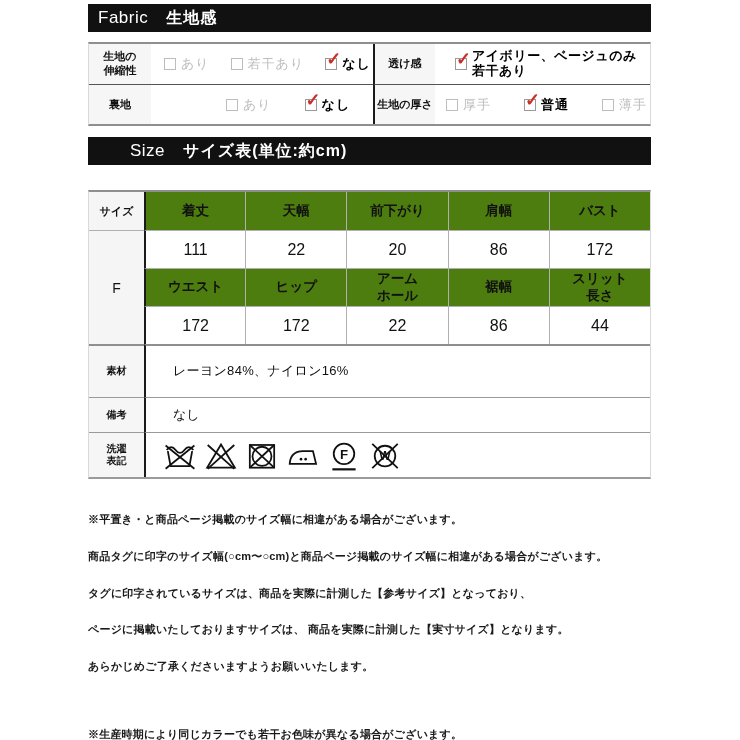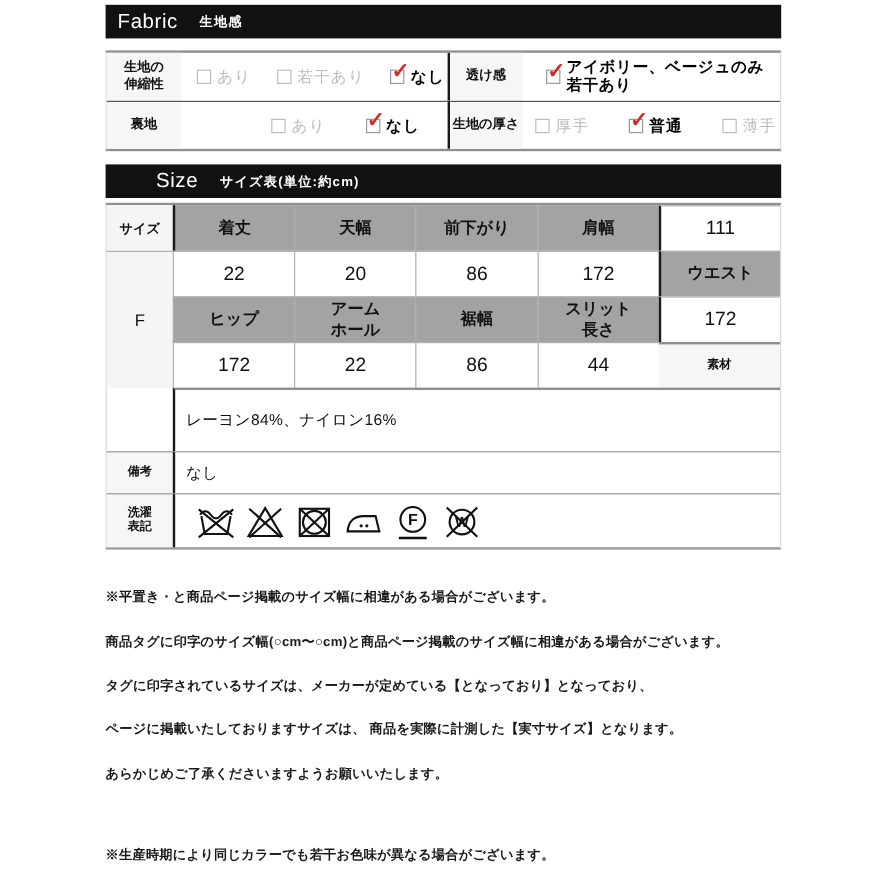--- a/index.html
+++ b/index.html
@@ -3,21 +3,21 @@
 <meta charset="utf-8">
 <style>
   * { margin:0; padding:0; box-sizing:border-box; }
   html,body { width:740px; background:#ffffff; font-family:"Liberation Sans", sans-serif; color:#111; }
   body { height:740px; overflow:hidden; }
   .wrap { width:563px; margin-left:88px; padding-top:4px; }
 
   
   .section-bar { background:#111111; color:#ffffff; height:28px; display:flex; align-items:center; padding-left:10px; }
   .section-bar .en { font-size:17px; letter-spacing:0.5px; }
-  .section-bar .jp { font-size:11px; font-weight:bold; margin-left:18px; letter-spacing:1px; }
+  .section-bar .jp { font-size:16px; font-weight:bold; margin-left:18px; letter-spacing:1px; }
 
   
   .fab-table { margin-top:10px; display:grid; grid-template-columns:62px 222px 62px 1fr;
                grid-template-rows:40px 40px;
                border-top:2px solid #8f8f8f; border-bottom:2px solid #8f8f8f;
                border-left:1px solid #d9d9d9; border-right:1px solid #d9d9d9; }
   .fab-label { background:#f6f6f6; display:flex; align-items:center; justify-content:center;
                font-size:11px; font-weight:bold; text-align:center; white-space:pre-line; line-height:1.25; }
   .fab-opts { display:flex; align-items:center; }
   .fab-row2 { border-top:1px solid #555; }
@@ -31,37 +31,37 @@
   .tick { position:absolute; top:-9px; left:0px; color:#c9302c; font-size:18px; font-weight:bold; line-height:1; }
   .opt .lbl.two-line { white-space:pre-line; line-height:1.15; letter-spacing:0.5px; }
 
   #opts-stretch { padding-left:13px; gap:21px; }
   #opts-lining  { padding-left:75px; gap:33px; }
   #opts-sheer   { padding-left:20px; }
   #opts-thick   { padding-left:11px; gap:33px; }
 
   
   .size-bar { margin-top:11px;padding-left:42px; }
-  .size-table { margin-top:4px; display:grid;
+  .size-table { margin-top:25px; display:grid;
                 grid-template-columns:55px repeat(5,1fr);
                 grid-template-rows:38px 38px 38px 38px 53px 35px 45px;
                 border-top:2px solid #8f8f8f; border-bottom:2px solid #9a9a9a;
                 border-left:1px solid #d9d9d9; border-right:1px solid #d9d9d9; }
   .st-cell { display:flex; align-items:center; justify-content:center; }
-  .st-head { background:#a3a3a3; font-weight:bold; font-size:13.5px; white-space:pre-line; text-align:center; line-height:1.2; }
+  .st-head { background:#4d7c0f; font-weight:bold; font-size:13.5px; white-space:pre-line; text-align:center; line-height:1.2; }
   .st-val  { font-size:16px; }
   .st-corner { background:#f5f5f5; font-weight:bold; font-size:11px; }
   .st-sizecol { grid-column:1; grid-row:2 / span 3; background:#f5f5f5; font-size:14px; border-top:1px solid #b0b0b0; }
   .bl-thick { border-left:2px solid #1a1a1a; }
   .bl-thin  { border-left:1px solid #b0b0b0; }
   .bt-thin  { border-top:1px solid #b0b0b0; }
   .bt-sect  { border-top:2px solid #8f8f8f; }
   .bt-gray  { border-top:1px solid #9a9a9a; }
   .st-rowlabel { background:#f6f6f6; font-size:10px; font-weight:bold; text-align:center; white-space:pre-line; line-height:1.25; }
-  .st-span { grid-column:2 / -1; justify-content:flex-start; padding-left:9px; }
+  .st-span { grid-column:2 / -1; justify-content:flex-start; padding-left:27px; }
   .material-lines { font-size:13px; line-height:1.55; letter-spacing:0.3px; }
   .remark-val { font-size:13px; }
 
   
   .care-row { gap:7px; padding-left:17px; }
   .care-row svg { display:block; }
 
   
   .notes { margin-top:9px; font-size:11px; font-weight:600; color:#1a1a1a; line-height:1.12; letter-spacing:0.2px; }
   .notes .block { margin-bottom:6px; }
@@ -147,20 +147,21 @@
     <span class="jp">サイズ表(単位:約cm)</span>
   </div>
 
   <div class="size-table">
 
     <div class="st-cell st-corner">サイズ</div>
     <div class="st-cell st-head bl-thick">着丈</div>
     <div class="st-cell st-head bl-thin">天幅</div>
     <div class="st-cell st-head bl-thin">前下がり</div>
     <div class="st-cell st-head bl-thin">肩幅</div>
+    <div class="st-cell st-head bl-thin">バスト</div>
 
     <div class="st-cell st-sizecol">F</div>
 
     <div class="st-cell st-val bl-thick bt-thin">111</div>
     <div class="st-cell st-val bl-thin bt-thin">22</div>
     <div class="st-cell st-val bl-thin bt-thin">20</div>
     <div class="st-cell st-val bl-thin bt-thin">86</div>
     <div class="st-cell st-val bl-thin bt-thin">172</div>
 
     <div class="st-cell st-head bl-thick bt-thin">ウエスト</div>
@@ -223,21 +224,21 @@
         <line x1="3.5" y1="3.5" x2="26.5" y2="25.5"></line>
           <line x1="26.5" y1="3.5" x2="3.5" y2="25.5"></line>
       </svg>
     </div>
   </div>
 
   <div class="notes">
     <div class="block">
       <div>※平置き・と商品ページ掲載のサイズ幅に相違がある場合がございます。</div>
       <div>商品タグに印字のサイズ幅(○cm〜○cm)と商品ページ掲載のサイズ幅に相違がある場合がございます。</div>
-      <div>タグに印字されているサイズは、メーカーが定めている【となっており】となっており、</div>
+      <div>タグに印字されているサイズは、商品を実際に計測した【参考サイズ】となっており、</div>
       <div>ページに掲載いたしておりますサイズは、 商品を実際に計測した【実寸サイズ】となります。</div>
       <div>あらかじめご了承くださいますようお願いいたします。</div>
     </div>
     <div class="block">
       <div>※生産時期により同じカラーでも若干お色味が異なる場合がございます。</div>
     </div>
 
   </div>
 
 </div>

